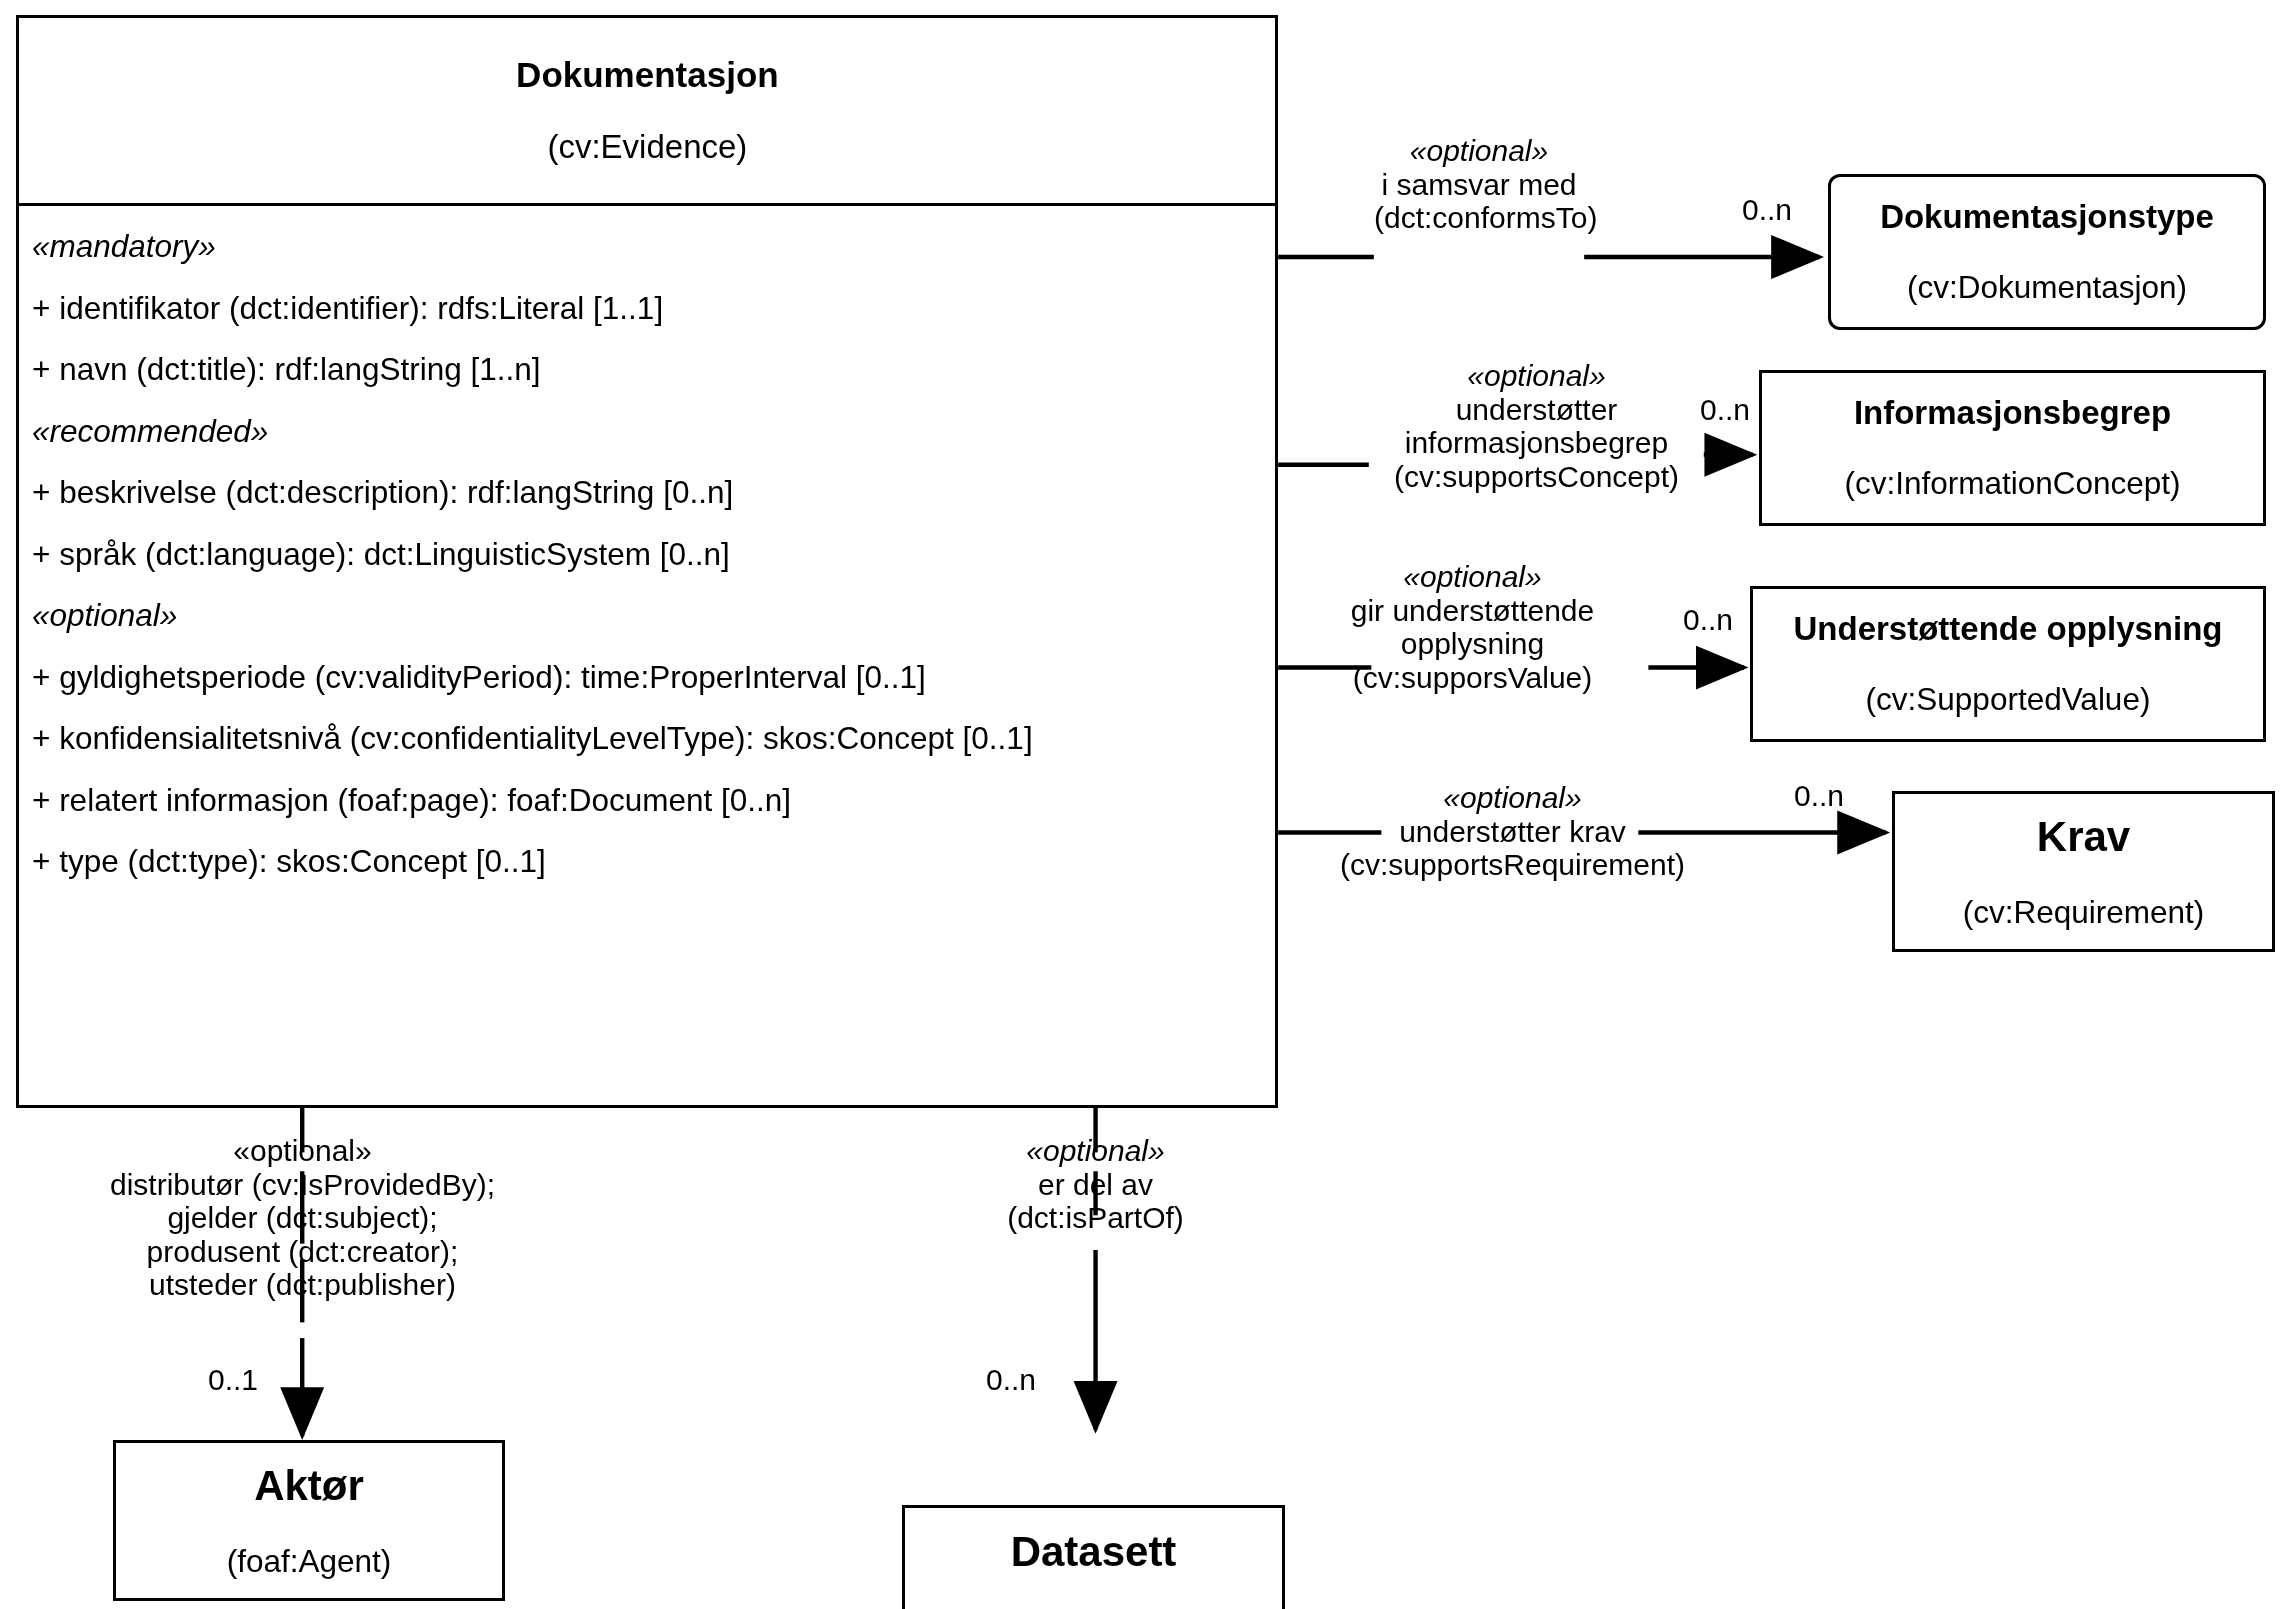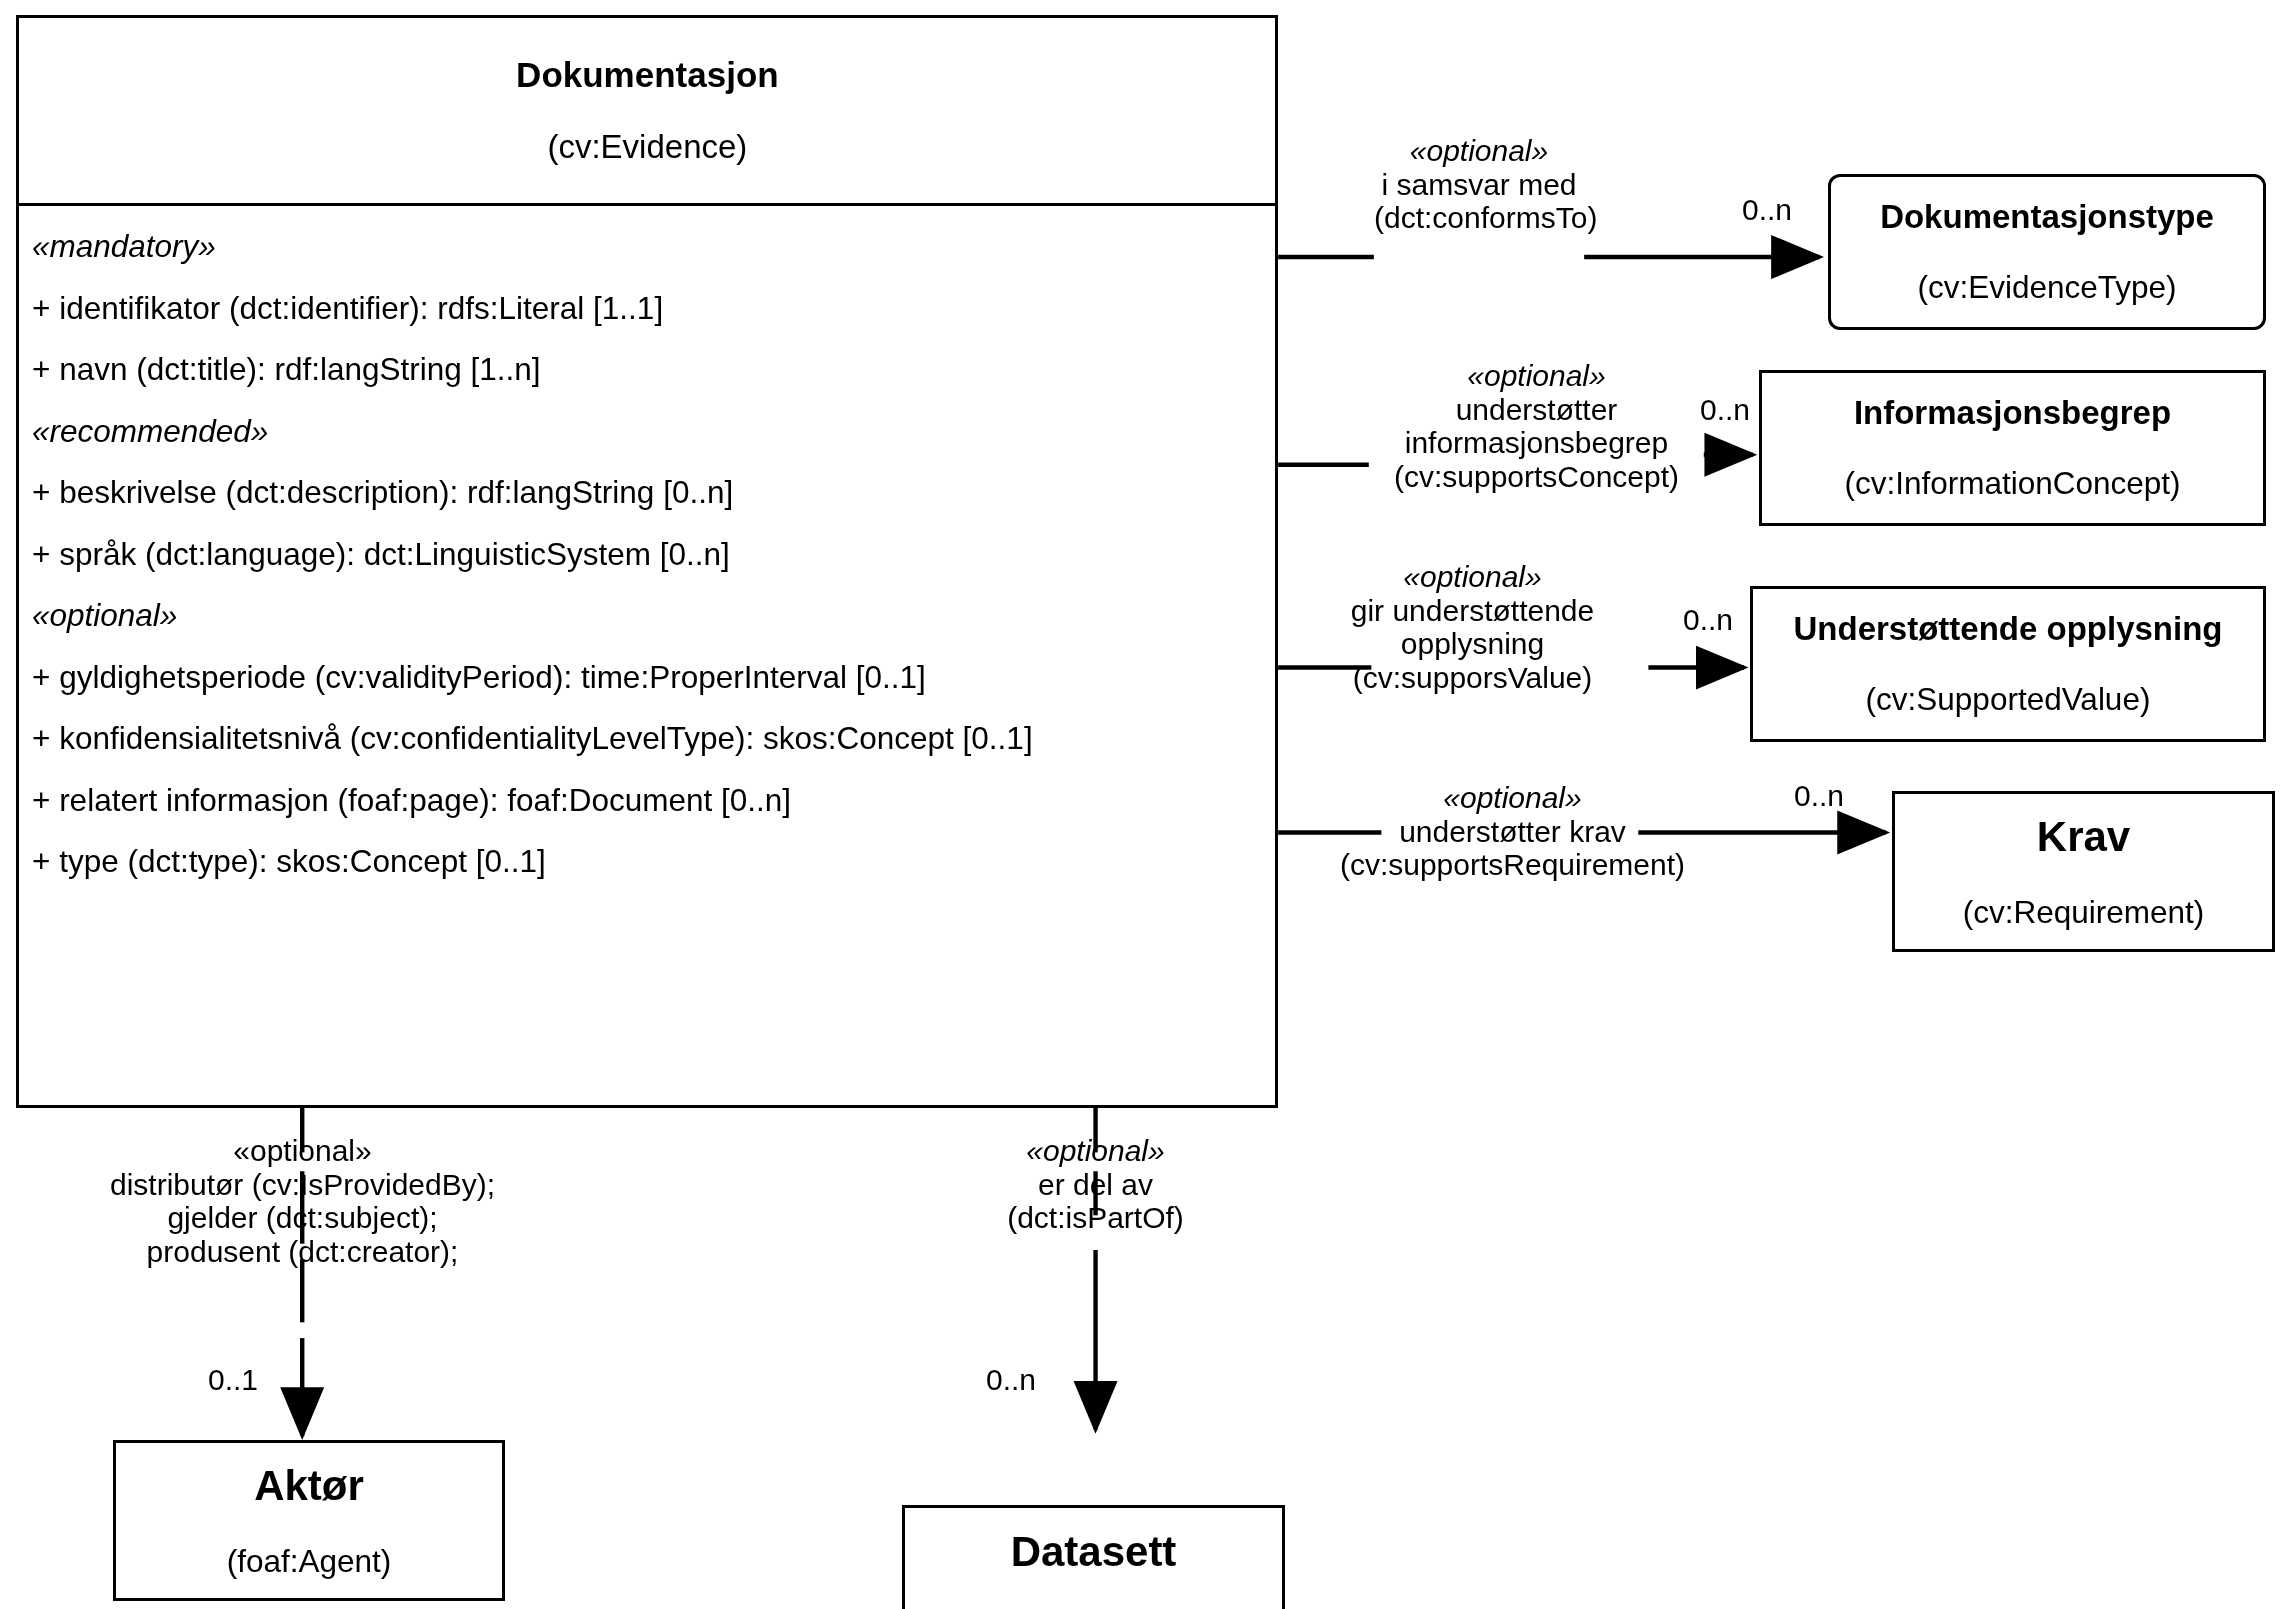--- a/index.html
+++ b/index.html
@@ -189,21 +189,21 @@
       <div class="attr-line">+ gyldighetsperiode (cv:validityPeriod): time:ProperInterval [0..1]</div>
       <div class="attr-line">+ konfidensialitetsnivå (cv:confidentialityLevelType): skos:Concept [0..1]</div>
       <div class="attr-line">+ relatert informasjon (foaf:page): foaf:Document [0..n]</div>
       <div class="attr-line">+ type (dct:type): skos:Concept [0..1]</div>
     </div>
   </div>
 
   <div class="uml-box" id="box-dokumentasjonstype">
     <div class="box-header">
       <div class="cls-name">Dokumentasjonstype</div>
-      <div class="cls-uri">(cv:EvidenceType)</div>
+      <div class="cls-uri">(cv:Dokumentasjon)</div>
     </div>
   </div>
 
   <div class="uml-box" id="box-informasjonsbegrep">
     <div class="box-header">
       <div class="cls-name">Informasjonsbegrep</div>
       <div class="cls-uri">(cv:InformationConcept)</div>
     </div>
   </div>
 
@@ -263,20 +263,21 @@
     <div>understøtter krav</div>
     <div>(cv:supportsRequirement)</div>
   </div>
   <div class="mult" style="left:1794px; top:781px;">0..n</div>
 
   <div class="edge-label" id="lbl-agent" style="left:19px; top:1134px; width:567px;">
     <div class="st-plain">«optional»</div>
     <div>distributør (cv:IsProvidedBy);</div>
     <div>gjelder (dct:subject);</div>
     <div>produsent (dct:creator);</div>
+    <div>utsteder (dct:publisher)</div>
   </div>
   <div class="mult" style="left:208px; top:1365px;">0..1</div>
 
   <div class="edge-label" id="lbl-ispartof" style="left:938px; top:1134px; width:315px;">
     <div class="st">«optional»</div>
     <div>er del av</div>
     <div>(dct:isPartOf)</div>
   </div>
   <div class="mult" style="left:986px; top:1365px;">0..n</div>
 

